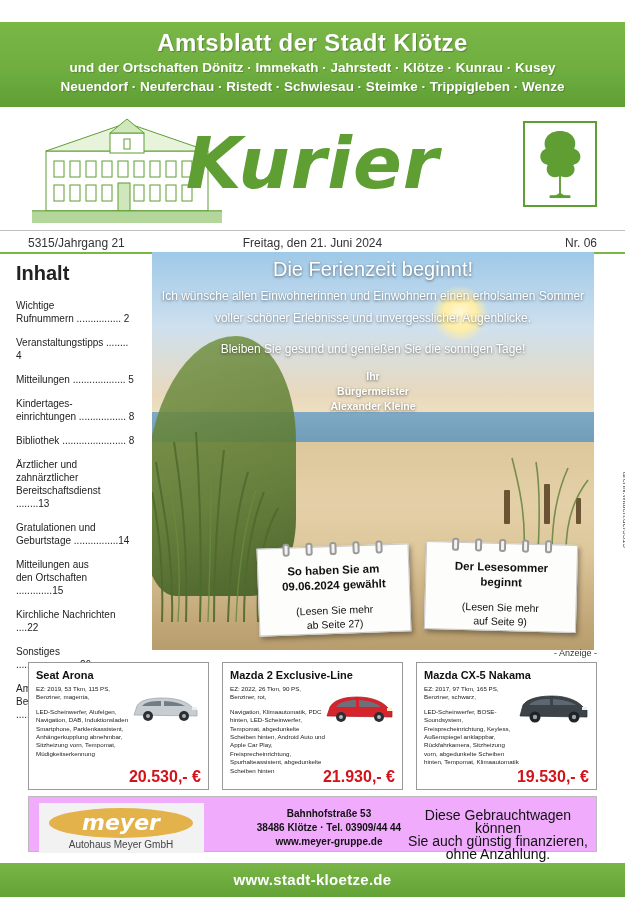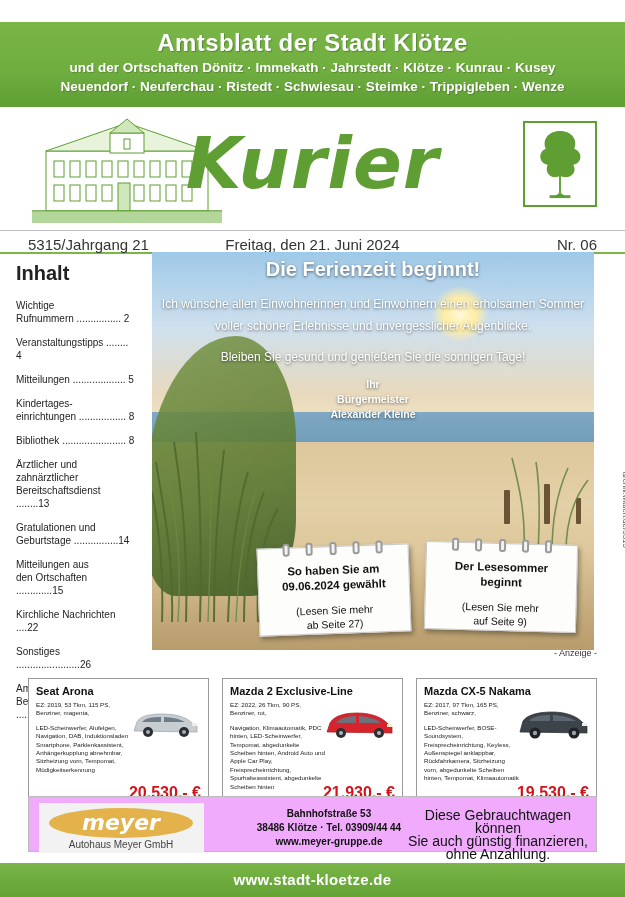--- a/index.html
+++ b/index.html
@@ -52,21 +52,21 @@
   .crest {
     position: absolute; right: 28px; top: 14px; width: 74px; height: 86px;
     border: 2px solid #5f9e33;
     background: #ffffff;
   }
 
   
   .issueline {
     position: absolute; left: 0; top: 232px; width: 625px; height: 22px;
     border-bottom: 2px solid #7ab648;
-    font-size: 15px; color: #333;
+    font-size: 12px; color: #333;
   }
   .issueline .left { position:absolute; left: 28px; top: 4px; }
   .issueline .center { position:absolute; left:0; width:625px; text-align:center; top: 4px; }
   .issueline .right { position:absolute; right: 28px; top: 4px; }
 
   
   .inhalt {
     position: absolute; left: 16px; top: 262px; width: 120px;
   }
   .inhalt h2 {
@@ -112,21 +112,21 @@
     background: linear-gradient(180deg, rgba(150,120,70,0) 0%, rgba(140,110,65,.35) 100%);
   }
   .post { position:absolute; background:#6b5434; border-radius:1px; }
   .hero-dunegrass { position:absolute; right: -10px; top: 150px; width: 120px; height: 150px; }
 
   .hero-text {
     position: absolute; left: 152px; top: 258px; width: 442px;
     text-align:center; color:#ffffff;
     text-shadow: 0 1px 3px rgba(0,0,0,.55);
   }
-  .hero-text h1 { font-size: 20px; font-weight:bold; margin-bottom: 12px; }
+  .hero-text h1 { font-size: 20px; font-weight:normal; margin-bottom: 4px; }
   .hero-text p { font-size: 12px; line-height: 22px; margin-bottom: 9px; font-weight: normal;}
   .hero-text .sig { font-size: 10.5px; line-height: 15px; font-weight: bold;}
 
   
   .note {
     position: absolute;
     background: #fdfdfb;
     border: 1px solid #c9c9c9;
     box-shadow: 2px 3px 5px rgba(0,0,0,.35);
     text-align: center;
@@ -151,21 +151,21 @@
     transform-origin: right top;
     transform: rotate(90deg) translateY(-100%);
     white-space: nowrap;
   }
 
   .anzeige {
     position: absolute; right: 28px; top: 648px; font-size: 9px; color:#333;
   }
 
   
-  .ads { position:absolute; left: 28px; top: 662px; width: 569px; height: 128px; margin-top: 16px; }
+  .ads { position:absolute; left: 28px; top: 662px; width: 569px; height: 128px; }
   .adbox {
     position:absolute; top:0; width: 181px; height: 128px;
     border: 1px solid #999; background:#fff;
     padding: 6px 7px 4px 7px;
   }
   #ad1 { left: 0; }
   #ad2 { left: 194px; }
   #ad3 { left: 388px; }
   .adbox h3 { font-size: 11px; font-weight:bold; color:#111; margin-bottom: 4px; }
   .adbox .spec { font-size: 6.2px; color:#222; line-height: 8.4px; width: 92px; }

